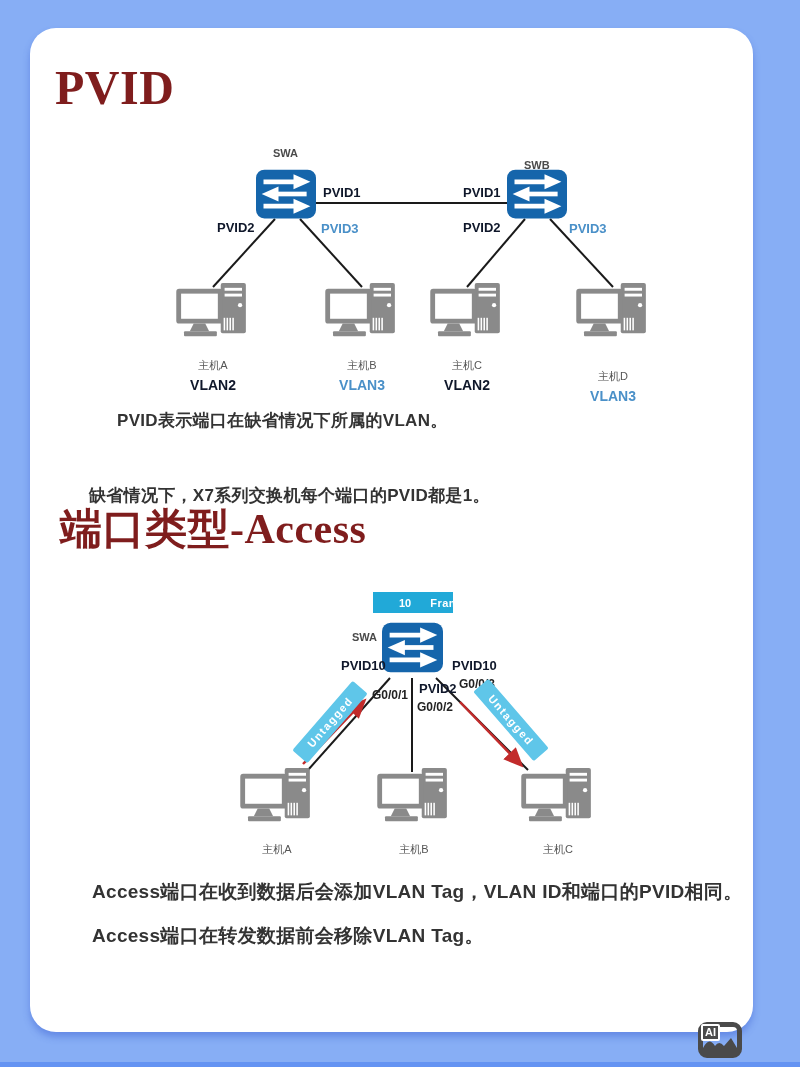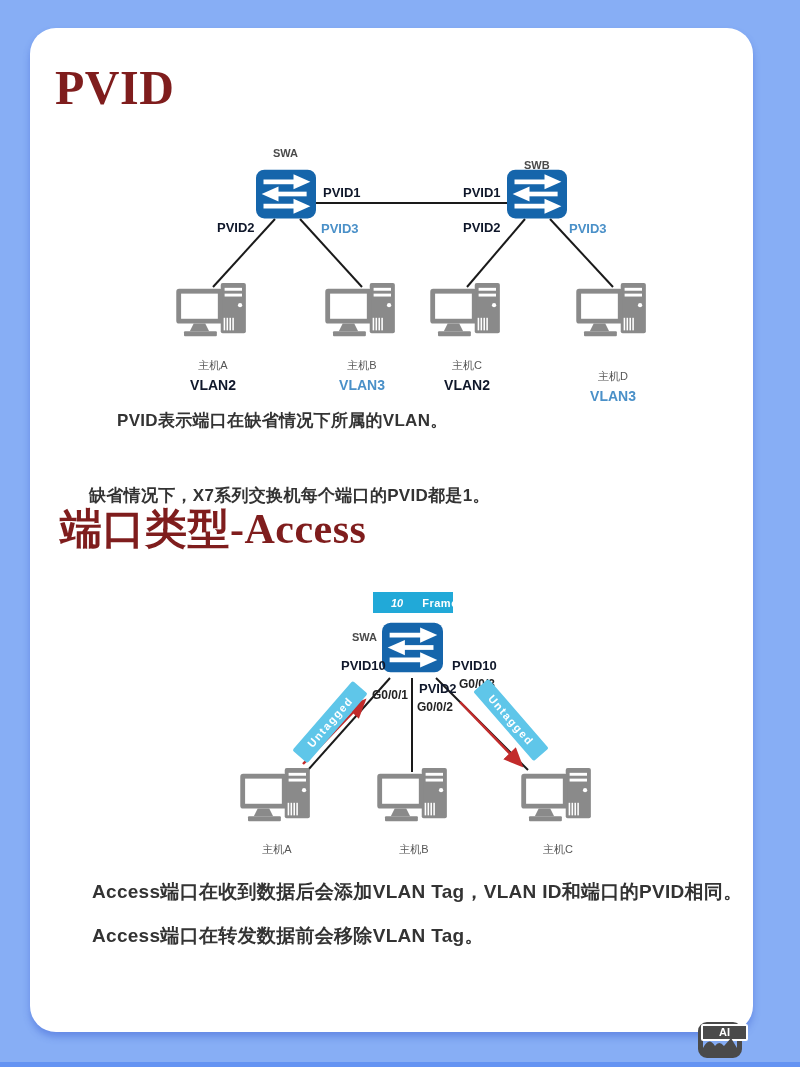--- a/index.html
+++ b/index.html
@@ -28,40 +28,40 @@
   .pvid{font-size:13px;font-weight:bold;}
   .red{color:#0f172a;}
   .blue{color:#4a90c8;}
   .host-name{font-size:11px;color:#555;text-align:center;}
   .vlan{font-size:14px;font-weight:bold;text-align:center;}
   .portlbl{font-size:12px;font-weight:600;color:#222;}
   .frame-tag{
     left:373px;top:592px;width:80px;height:21px;background:#21a9d8;
     display:flex;align-items:center;color:#fff;font-size:11px;font-weight:bold;
   }
-  .frame-tag .vid{margin-left:18px;font-style:italic;}
+  .frame-tag .vid{margin-left:26px;}
   .frame-tag .sep{width:1px;height:13px;background:rgba(255,255,255,0.55);margin-left:9px;}
   .frame-tag .frm{margin-left:10px;letter-spacing:0.5px;}
   .ribbon{
     width:92px;height:20px;background:#5fc6e9;color:#fff;
     font-size:11px;font-weight:bold;letter-spacing:1.5px;
     display:flex;align-items:center;justify-content:center;border-radius:2px;
   }
   .ribbon-left{left:284px;top:712px;transform:rotate(-49deg);}
   .ribbon-right{left:465px;top:710px;transform:rotate(49deg);}
   .switch-svg{display:block;}
   .host{width:74px;text-align:center;}
   .footer-icon{
     left:698px;top:1022px;width:44px;height:36px;
     border:5px solid #4a4a4a;border-radius:9px;box-sizing:border-box;background:transparent;
   }
   .footer-icon .ai{
     position:absolute;left:-2px;top:-3px;background:#4a4a4a;color:#fff;
     border:2px solid #fff;border-radius:2px;font-size:11px;font-weight:bold;
-    padding:0 16px;line-height:13px;
+    padding:0 2px;line-height:13px;
   }
   .brand{left:746px;top:1029px;font-size:16px;font-weight:bold;color:#4a4a4a;margin-top:46px;}
 </style>
 </head>
 <body>
 
 <svg width="0" height="0" style="position:absolute">
   <defs>
     <g id="switch-shape">
       <rect x="0" y="0" width="64" height="52" rx="9" fill="#1565ab"></rect>

